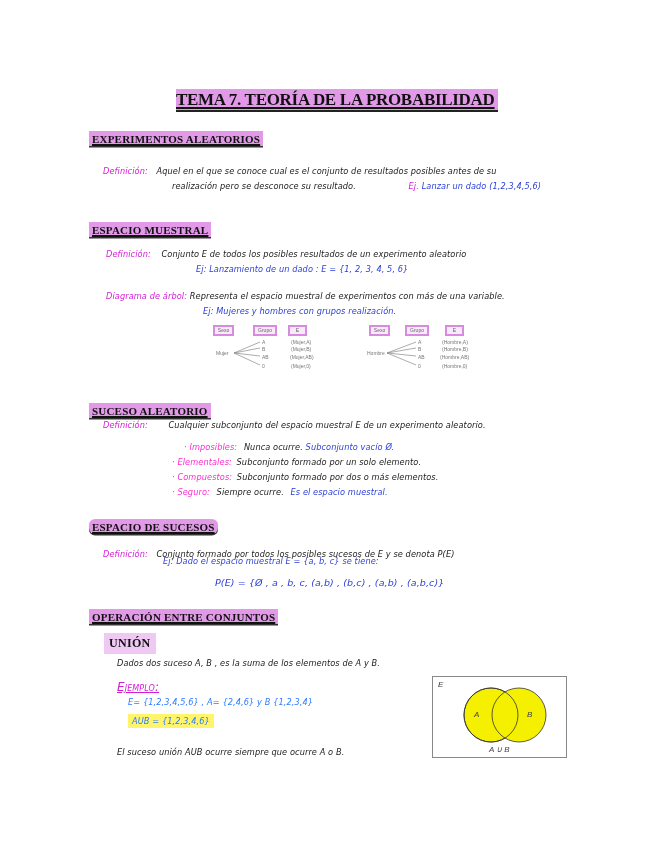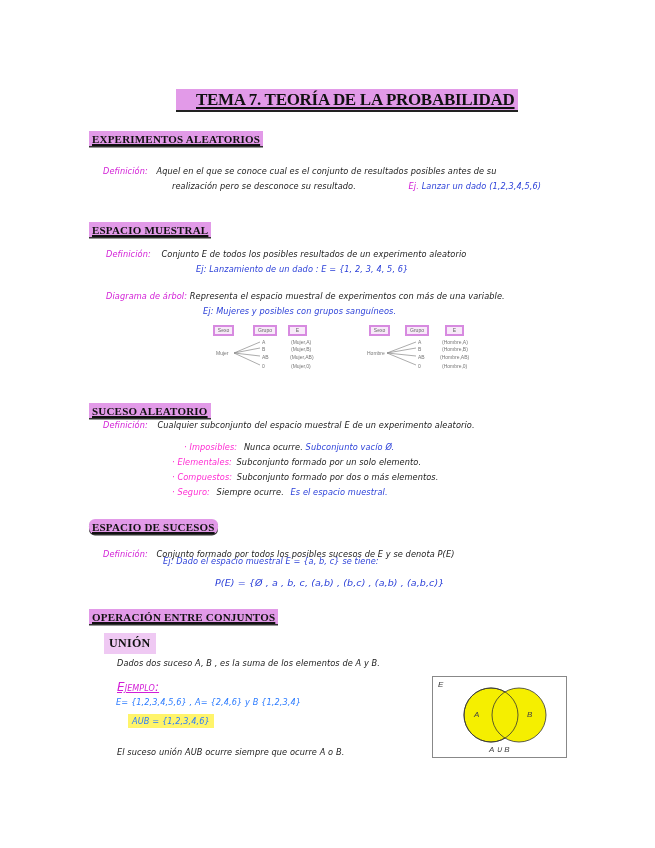--- a/index.html
+++ b/index.html
@@ -1,21 +1,21 @@
 <!DOCTYPE html>
 <html><head>
 <meta charset="utf-8">
 <style>
   * { margin:0; padding:0; box-sizing:border-box; }
   html, body { width:655px; height:848px; background:#ffffff; overflow:hidden; }
   body { position:relative; font-family:"Liberation Sans", sans-serif; color:#111; }
   .abs { position:absolute; white-space:nowrap; }
   .title {
     left:176px; top:89px; font-family:"Liberation Serif", serif; font-weight:bold;
-    font-size:17px; letter-spacing:-0.3px; background:#e29ae8; padding:1px 3px 0 20px;
+    font-size:17px; letter-spacing:-0.3px; background:#e29ae8; padding:1px 3px 0 0;
     text-decoration:underline; text-decoration-thickness:2px; text-underline-offset:2px;
     box-shadow:0 2px 0 #222;
   }
   .section {
     font-family:"Liberation Serif", serif; font-weight:bold; font-size:11px;
     background:#e29ae8; padding:2px 3px 1px 3px; letter-spacing:0.2px;
     text-decoration:underline; text-decoration-thickness:1.5px; text-underline-offset:1px;
     box-shadow:0 1.5px 0 #333;
   }
   .subsection {
@@ -56,21 +56,21 @@
 <div class="abs hw" style="left:106px;top:249px;">
   <span class="pink">Definición:</span>
   <span style="margin-left:8px;">Conjunto E de todos los posibles resultados de un experimento aleatorio</span>
 </div>
 <div class="abs hw blue" style="left:163px;top:264px;margin-left:33px;">Ej: Lanzamiento de un dado : E = {1, 2, 3, 4, 5, 6}</div>
 
 <div class="abs hw" style="left:106px;top:291px;">
   <span class="pink">Diagrama de árbol:</span>
   <span>Representa el espacio muestral de experimentos con más de una variable.</span>
 </div>
-<div class="abs hw blue" style="left:203px;top:306px;">Ej: Mujeres y posibles con grupos sanguíneos.</div>
+<div class="abs hw blue" style="left:203px;top:306px;">Ej: Mujeres y hombres con grupos realización.</div>
 
 <div style="position:absolute;left:205px;top:325px;width:110px;height:50px;">
   <div class="tree-box" style="left:8px;top:0;width:21px;">Sexo</div>
   <div class="tree-box" style="left:48px;top:0;width:24px;">Grupo</div>
   <div class="tree-box" style="left:83px;top:0;width:19px;">E</div>
   <svg style="position:absolute;left:0;top:0;" width="110" height="50">
     <g stroke="#888" stroke-width="0.7" fill="none">
       <line x1="29" y1="28" x2="55" y2="17"></line>
       <line x1="29" y1="28" x2="55" y2="23"></line>
       <line x1="29" y1="28" x2="55" y2="31"></line>
@@ -107,21 +107,21 @@
   <div class="tree-txt" style="left:53px;top:38px;">0</div>
   <div class="tree-txt" style="left:77px;top:14px;">(Hombre,A)</div>
   <div class="tree-txt" style="left:77px;top:21px;">(Hombre,B)</div>
   <div class="tree-txt" style="left:75px;top:29px;">(Hombre,AB)</div>
   <div class="tree-txt" style="left:77px;top:38px;">(Hombre,0)</div>
 </div>
 
 <div class="abs section" style="left:89px;top:403px;">SUCESO ALEATORIO</div>
 <div class="abs hw" style="left:103px;top:420px;">
   <span class="pink">Definición:</span>
-  <span style="margin-left:7px;">Cualquier subconjunto del espacio muestral E de un experimento aleatorio.</span>
+  <span style="margin-left:18px;">Cualquier subconjunto del espacio muestral E de un experimento aleatorio.</span>
 </div>
 <div class="abs hw" style="left:172px;top:442px;margin-left:12px;">
   <span class="mag">· Imposibles:</span>
   <span style="margin-left:4px;">Nunca ocurre.</span>
   <span class="blue">Subconjunto vacío Ø.</span>
 </div>
 <div class="abs hw" style="left:172px;top:457px;">
   <span class="mag">· Elementales:</span>
   <span style="margin-left:2px;">Subconjunto formado por un solo elemento.</span>
 </div>
@@ -142,21 +142,21 @@
 </div>
 <div class="abs hw blue" style="left:163px;top:556px;">Ej: Dado el espacio muestral E = {a, b, c} se tiene:</div>
 <div class="abs hw" style="left:215px;top:577px;font-size:9.5px;">
   <span class="blue">P(E) = {Ø , a , b, c, (a,b) , (b,c) , (a,b) , (a,b,c)}</span>
 </div>
 
 <div class="abs section" style="left:89px;top:609px;">OPERACIÓN ENTRE CONJUNTOS</div>
 <div class="abs subsection" style="left:104px;top:633px;">UNIÓN</div>
 <div class="abs hw" style="left:117px;top:658px;">Dados dos suceso A, B , es la suma de los elementos de A y B.</div>
 <div class="abs hw pink ej-under" style="left:117px;top:680px;font-size:12px;">Ejemplo:</div>
-<div class="abs hw lblue" style="left:116px;top:697px;">E= {1,2,3,4,5,6} , A= {2,4,6} y B {1,2,3,4}</div>
+<div class="abs hw lblue" style="left:128px;top:697px;">E= {1,2,3,4,5,6} , A= {2,4,6} y B {1,2,3,4}</div>
 <div class="abs hw lblue highlight" style="left:128px;top:714px;">AUB = {1,2,3,4,6}</div>
 <div class="abs hw" style="left:117px;top:747px;">El suceso unión AUB ocurre siempre que ocurre A o B.</div>
 
 <div style="position:absolute;left:432px;top:676px;width:135px;height:82px;border:1px solid #888;background:#fff;">
   <svg width="133" height="80" style="position:absolute;left:0;top:0;">
     <circle cx="58" cy="38" r="27" fill="#f5ef00" stroke="#333" stroke-width="0.8"></circle>
     <circle cx="86" cy="38" r="27" fill="#f5ef00" stroke="#333" stroke-width="0.8"></circle>
     <circle cx="58" cy="38" r="27" fill="none" stroke="#333" stroke-width="0.8"></circle>
   </svg>
   <div class="abs" style="left:5px;top:3px;font-size:8px;font-style:italic;color:#333;">E</div>

